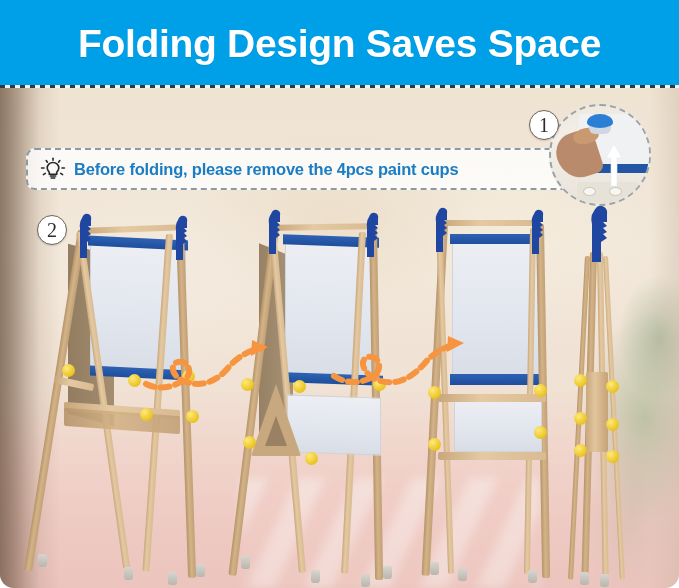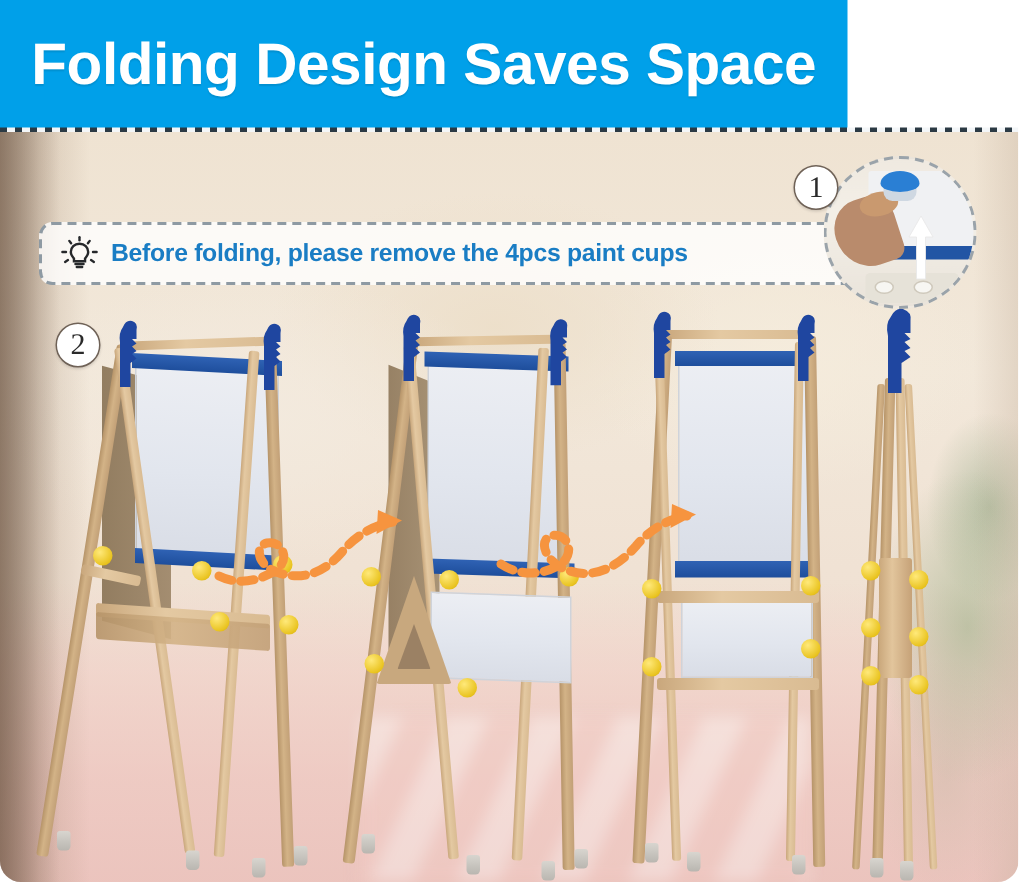--- a/index.html
+++ b/index.html
@@ -12,21 +12,21 @@
   .poster {
     position:relative;
     width:679px; height:588px;
     background:#ffffff;
     overflow:hidden;
   }
 
   
   .header-banner {
     position:absolute; left:0; top:0;
-    width:565px; height:88px;
+    width:679px; height:88px;
     background:#00a0e9;
     display:flex; align-items:center; justify-content:center;
   }
   .header-title {
     color:#ffffff;
     font-size:39px;
     font-weight:bold;
     letter-spacing:-0.3px;
     white-space:nowrap;
     text-shadow:0 1px 1px rgba(0,0,0,0.10);

